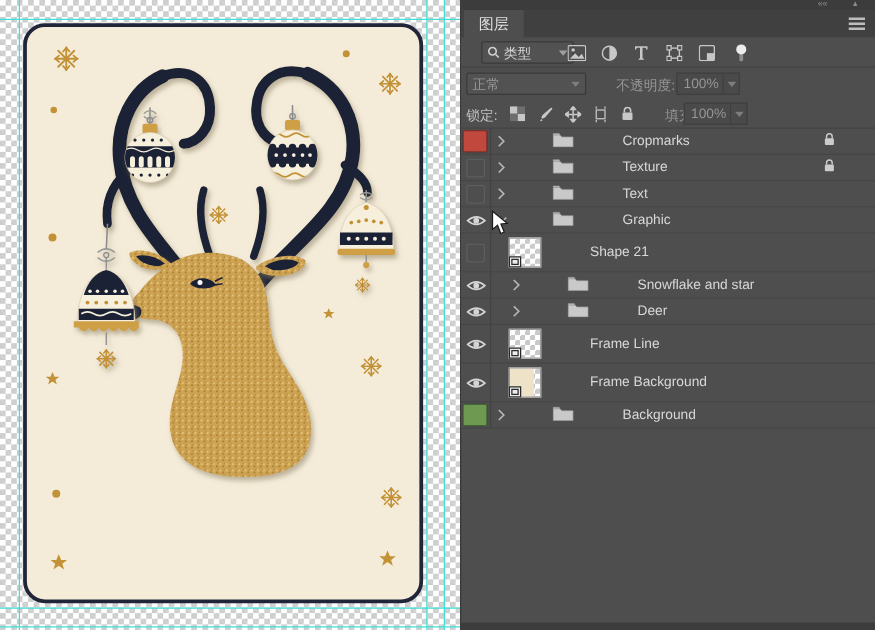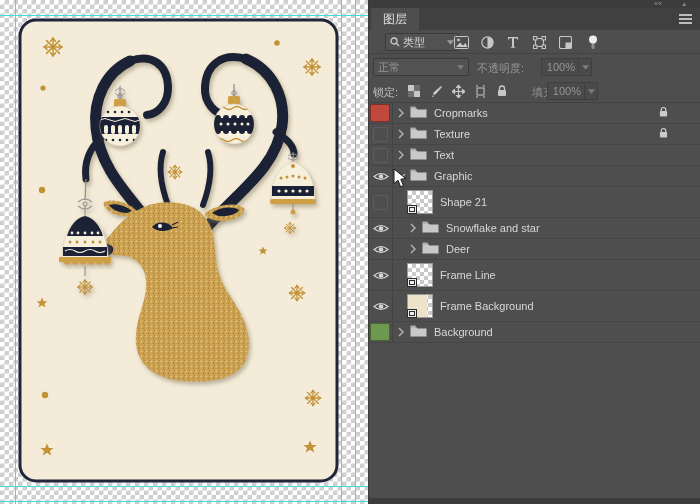--- a/index.html
+++ b/index.html
@@ -42,21 +42,21 @@
   .valbox .vc{width:13px;height:18px;box-sizing:border-box;border:1px solid #3f3f3f;border-left:none;
      background:#4a4a4a;display:flex;align-items:center;justify-content:center;}
   .fbtn{position:absolute;top:3px;width:20px;height:18px;display:flex;align-items:center;justify-content:center;}
   .lkbtn{position:absolute;top:4px;width:18px;height:16px;display:flex;align-items:center;justify-content:center;}
   #layers{position:absolute;left:0;top:103px;width:100%;}
   .lrow{position:relative;width:100%;border-bottom:1px solid #454545;background:#4e4e4e;}
   .eyecell{position:absolute;left:0;top:0;bottom:0;width:24px;border-right:1px solid #434343;
      display:flex;align-items:center;justify-content:center;box-sizing:border-box;}
   .eyebox{width:13px;height:13px;border:1px solid #5d5d5d;border-radius:2px;}
   .eyelabel{position:absolute;inset:1px 2px 1px 1px;border-radius:2px;border:1px solid rgba(0,0,0,.35);}
-  .rbody{position:absolute;left:24px;top:0;bottom:0;right:0;display:flex;align-items:center;}
+  .rbody{position:absolute;left:24px;top:0;bottom:0;right:0;display:flex;align-items:center;gap:32px;}
   .arrow{width:12px;display:flex;justify-content:center;flex:none;}
   .lname{margin-left:7px;white-space:nowrap;color:#d8d8d8;}
   .thumb{position:relative;width:24px;height:22px;flex:none;border:1px solid #9a9a9a;background-color:#fff;
     background-image:linear-gradient(45deg,#c9c9c9 25%,transparent 25%,transparent 75%,#c9c9c9 75%),
                      linear-gradient(45deg,#c9c9c9 25%,transparent 25%,transparent 75%,#c9c9c9 75%);
     background-size:8px 8px;background-position:0 0,4px 4px;}
   .thumb .cream{position:absolute;left:0;top:0;width:19px;height:22px;background:#eee3c9;}
   .badge{position:absolute;left:-1px;bottom:-1px;width:10px;height:9px;background:#ededed;
     border:1px solid #2b2b2b;box-sizing:border-box;}
   .badge:after{content:"";position:absolute;inset:1px;border:1px solid #2b2b2b;}
@@ -339,21 +339,21 @@
       </div>
     </div>
 
     <div class="prow" id="blendrow">
       <div class="combo dim" style="left:4px;width:96px">
         <span>正常</span>
         <svg class="chev" viewBox="0 0 8 5">
             <path d="M0,0 L4,5 L8,0" fill="#7d7d7d"></path>
           </svg>
       </div>
-      <span class="flabel dim" style="left:108px">不透明度:</span>
+      <span class="flabel dim" style="left:124px">不透明度:</span>
       <div class="valbox" style="left:172px">
         <span class="vb">100%</span>
         <span class="vc">
           <svg width="7" height="5" viewBox="0 0 8 5">
               <path d="M0,0 L4,5 L8,0" fill="#7d7d7d"></path>
             </svg>
           </span>
       </div>
     </div>
 

